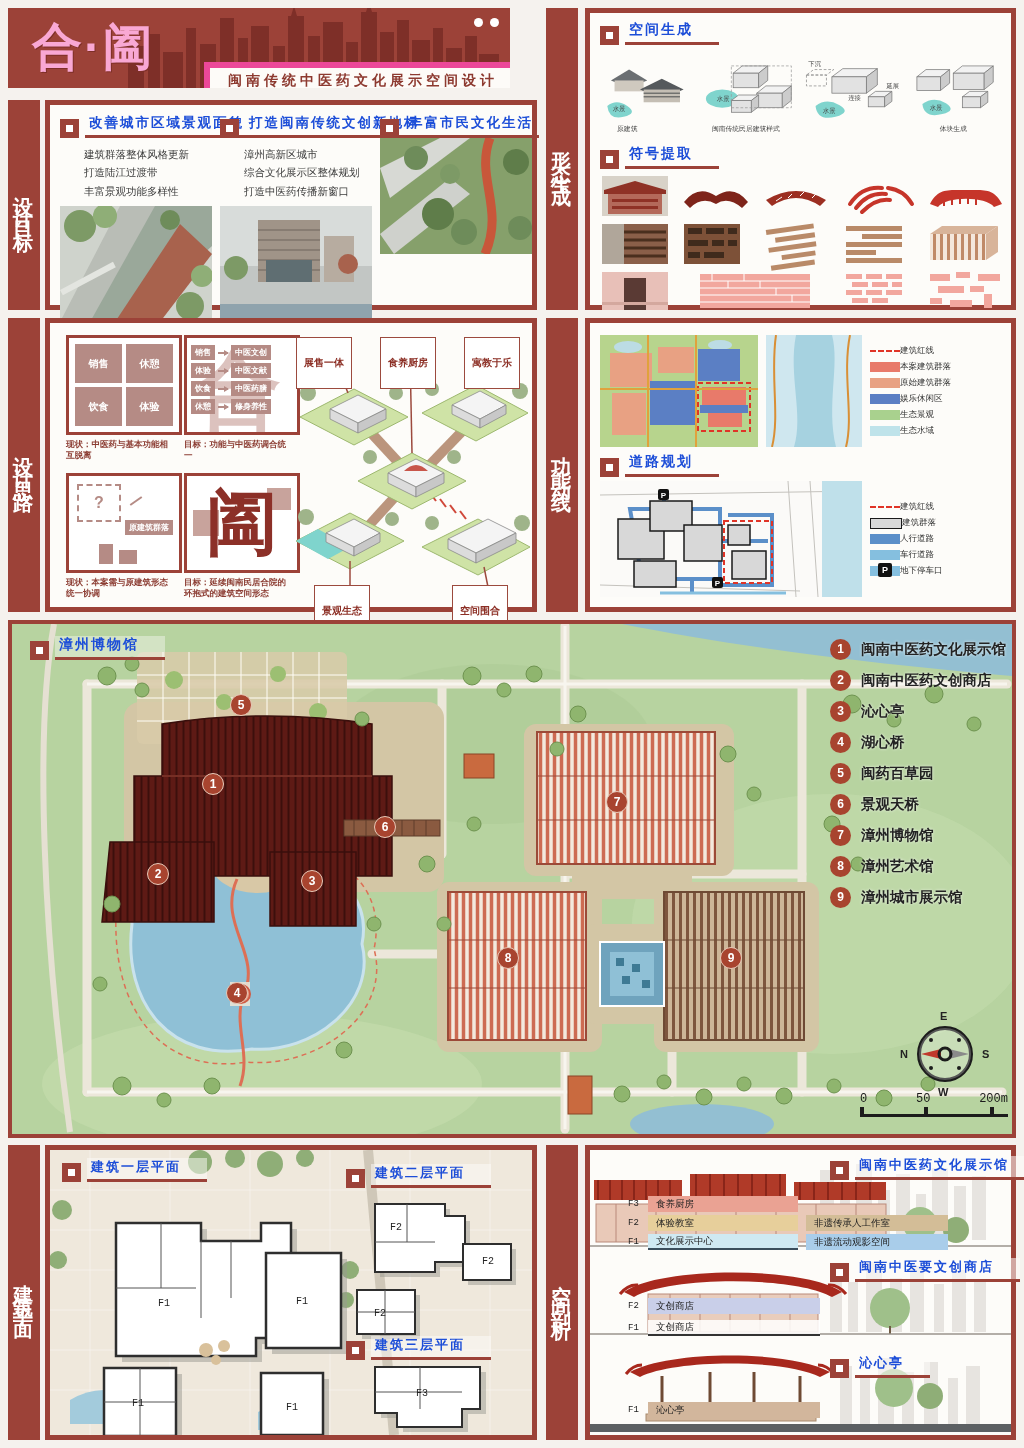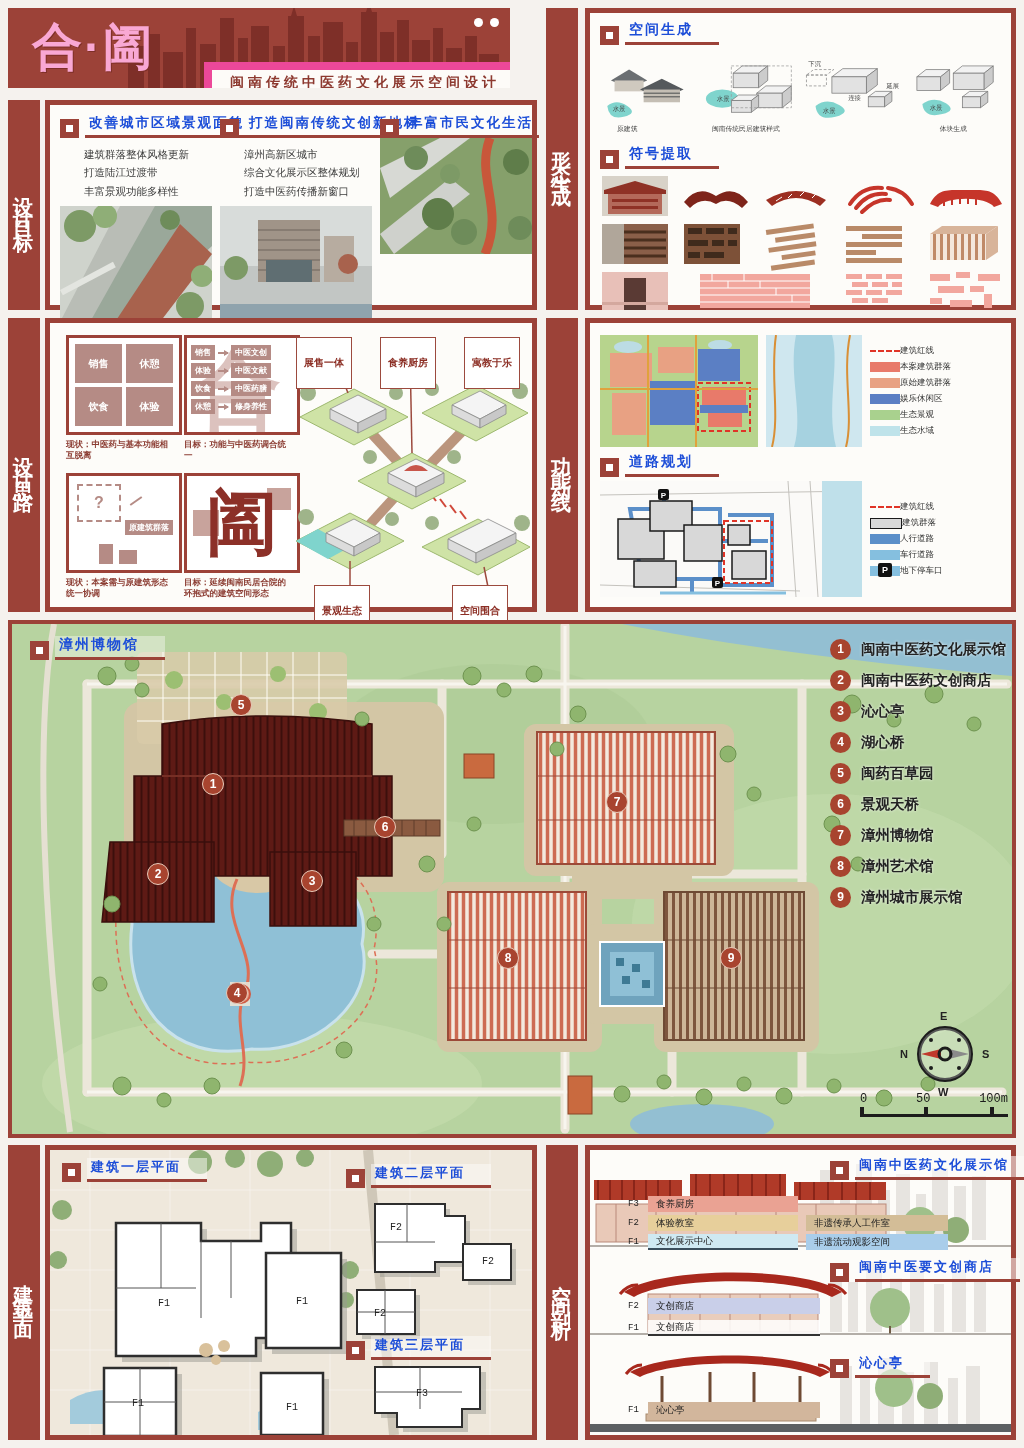--- a/index.html
+++ b/index.html
@@ -6,21 +6,21 @@
   #poster{position:relative;width:1024px;height:1448px;background:#f5f2ee;overflow:hidden;
           font-family:"Liberation Sans","DejaVu Sans",sans-serif;color:#222;}
   .abs{position:absolute;}
   
   #header-banner{left:8px;top:8px;width:502px;height:80px;background:#9c4238;overflow:hidden;}
   #header-banner svg{position:absolute;left:0;top:0;}
   .logo-title{position:absolute;left:24px;top:6px;color:#f9a8d4;font-size:50px;font-weight:bold;letter-spacing:2px;
               text-shadow:1px 1px 0 #7e2f28;}
   .hdot{position:absolute;width:9px;height:9px;border-radius:50%;background:#fff;}
   .subtitle-box{position:absolute;left:196px;top:54px;width:306px;height:26px;background:#fdfbf8;
-                border:8px solid #ec4899;display:flex;align-items:center;justify-content:center;}
+                border:6px solid #ec4899;display:flex;align-items:center;justify-content:center;}
   .subtitle-box span{color:#8d3a30;font-weight:bold;font-size:14px;letter-spacing:4px;white-space:nowrap;}
   
   .vbar{background:#9c4238;display:flex;align-items:center;justify-content:center;}
   .vbar span{writing-mode:vertical-rl;text-orientation:upright;color:#fff;font-weight:bold;
              font-size:20px;letter-spacing:12px;}
   
   .panel{background:#fdfcf9;border:5px solid #9c4238;box-sizing:border-box;}
   .sec-head{display:flex;align-items:flex-end;gap:6px;}
   .sq{width:19px;height:19px;background:#9c4238;position:relative;flex:none;}
   .sq::after{content:"";position:absolute;left:6px;top:6px;width:7px;height:7px;background:#fff;}
@@ -899,21 +899,21 @@
       <div class="mp-leg-row">
           <div class="mp-leg-num">9</div>
           <div class="mp-leg-name">漳州城市展示馆</div>
         </div>
     </div>
 
     <div class="abs" style="left:848px;top:468px;width:148px;">
       <div style="display:flex;justify-content:space-between;">
         <span class="scale-lbl">0</span>
         <span class="scale-lbl">50</span>
-        <span class="scale-lbl">100m</span>
+        <span class="scale-lbl">200m</span>
       </div>
       <div style="position:relative;height:8px;border-bottom:3px solid #1c1c1c;">
         <div style="position:absolute;left:0;bottom:0;width:4px;height:7px;background:#1c1c1c;"></div>
         <div style="position:absolute;left:64px;bottom:0;width:4px;height:7px;background:#1c1c1c;"></div>
         <div style="position:absolute;right:14px;bottom:0;width:4px;height:7px;background:#1c1c1c;"></div>
       </div>
     </div>
   </div>
 
   <div class="abs panel fp-bg" style="left:45px;top:1145px;width:492px;height:295px;">

